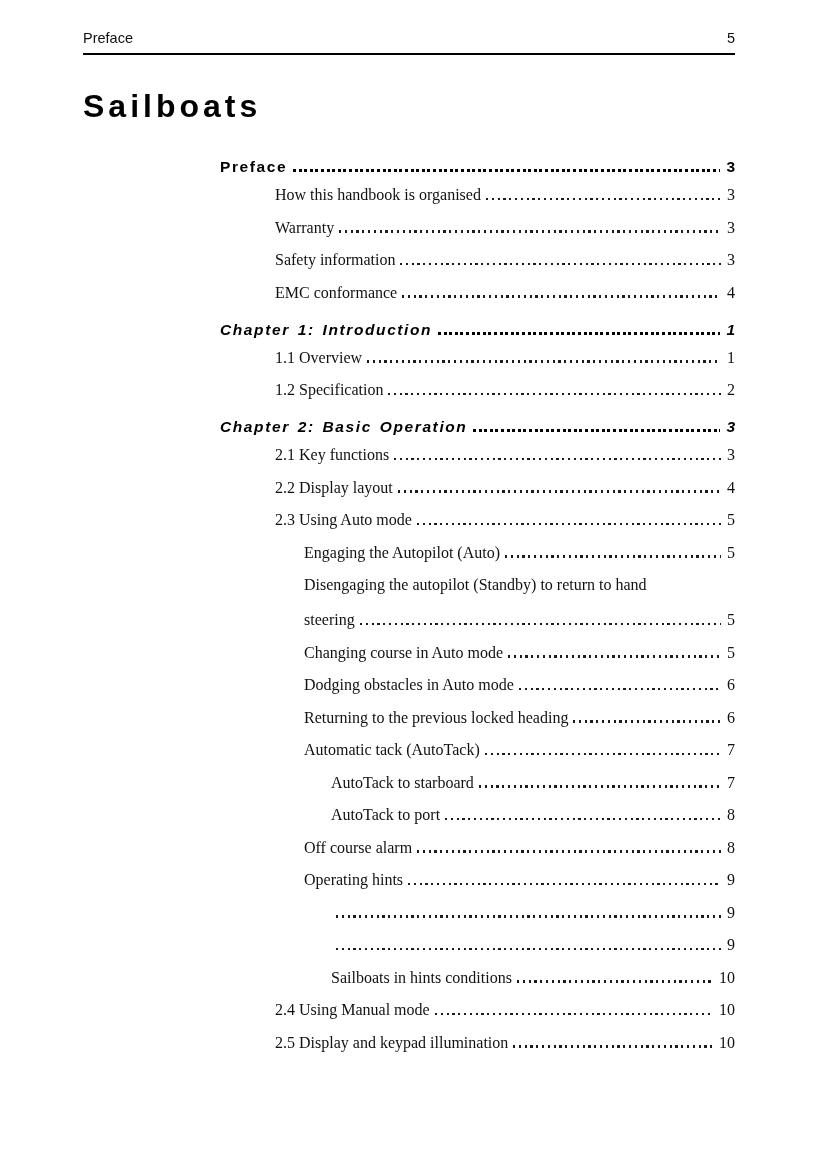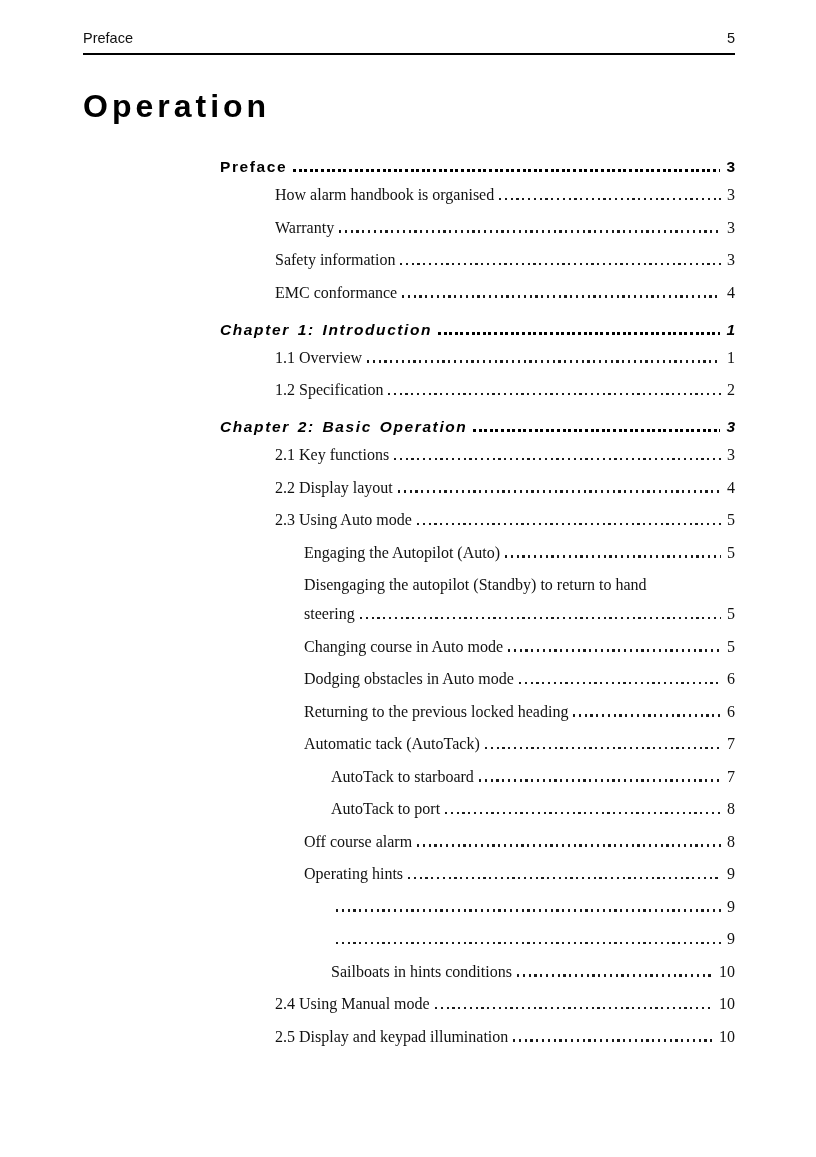--- a/index.html
+++ b/index.html
@@ -45,21 +45,21 @@
   .row.head {
     font-family: "Liberation Sans", sans-serif;
     font-weight: bold;
     font-size: 15.5px;
     letter-spacing: 1.6px;
     word-spacing: 2px;
     color: #000;
     margin-bottom: 6px;
   }
   .row.gap  { margin-top: 15px; font-style: italic; }
-  .row.cont { margin-bottom: 7px; }
+  .row.cont { margin-bottom: 13px; }
   .lvl1 { padding-left: 55px; }
   .lvl2 { padding-left: 84px; font-family: Liberation Serif, serif; }
   .lvl3 { padding-left: 111px; justify-content: flex-end; }
 
   .leader {
     flex: 1 1 auto;
     min-width: 18px;
     height: 2.2px;
     margin: 0 6px 0 5px;
     background-image: repeating-linear-gradient(90deg,
@@ -74,32 +74,32 @@
   .pg { white-space: nowrap; letter-spacing: 0; }
 </style>
 </head>
 <body>
 
 <div class="header">
   <span>Preface</span>
   <span>5</span>
 </div>
 
-<div class="title">Operation</div>
+<div class="title">Sailboats</div>
 
 <div class="toc">
 
   <div class="row head">
     <span>Preface</span>
     <span class="leader"></span>
     <span class="pg">3</span>
   </div>
 
   <div class="row lvl1">
-    <span>How alarm handbook is organised</span>
+    <span>How this handbook is organised</span>
     <span class="leader"></span>
     <span class="pg">3</span>
   </div>
 
   <div class="row lvl1">
     <span>Warranty</span>
     <span class="leader"></span>
     <span class="pg">3</span>
   </div>
 

